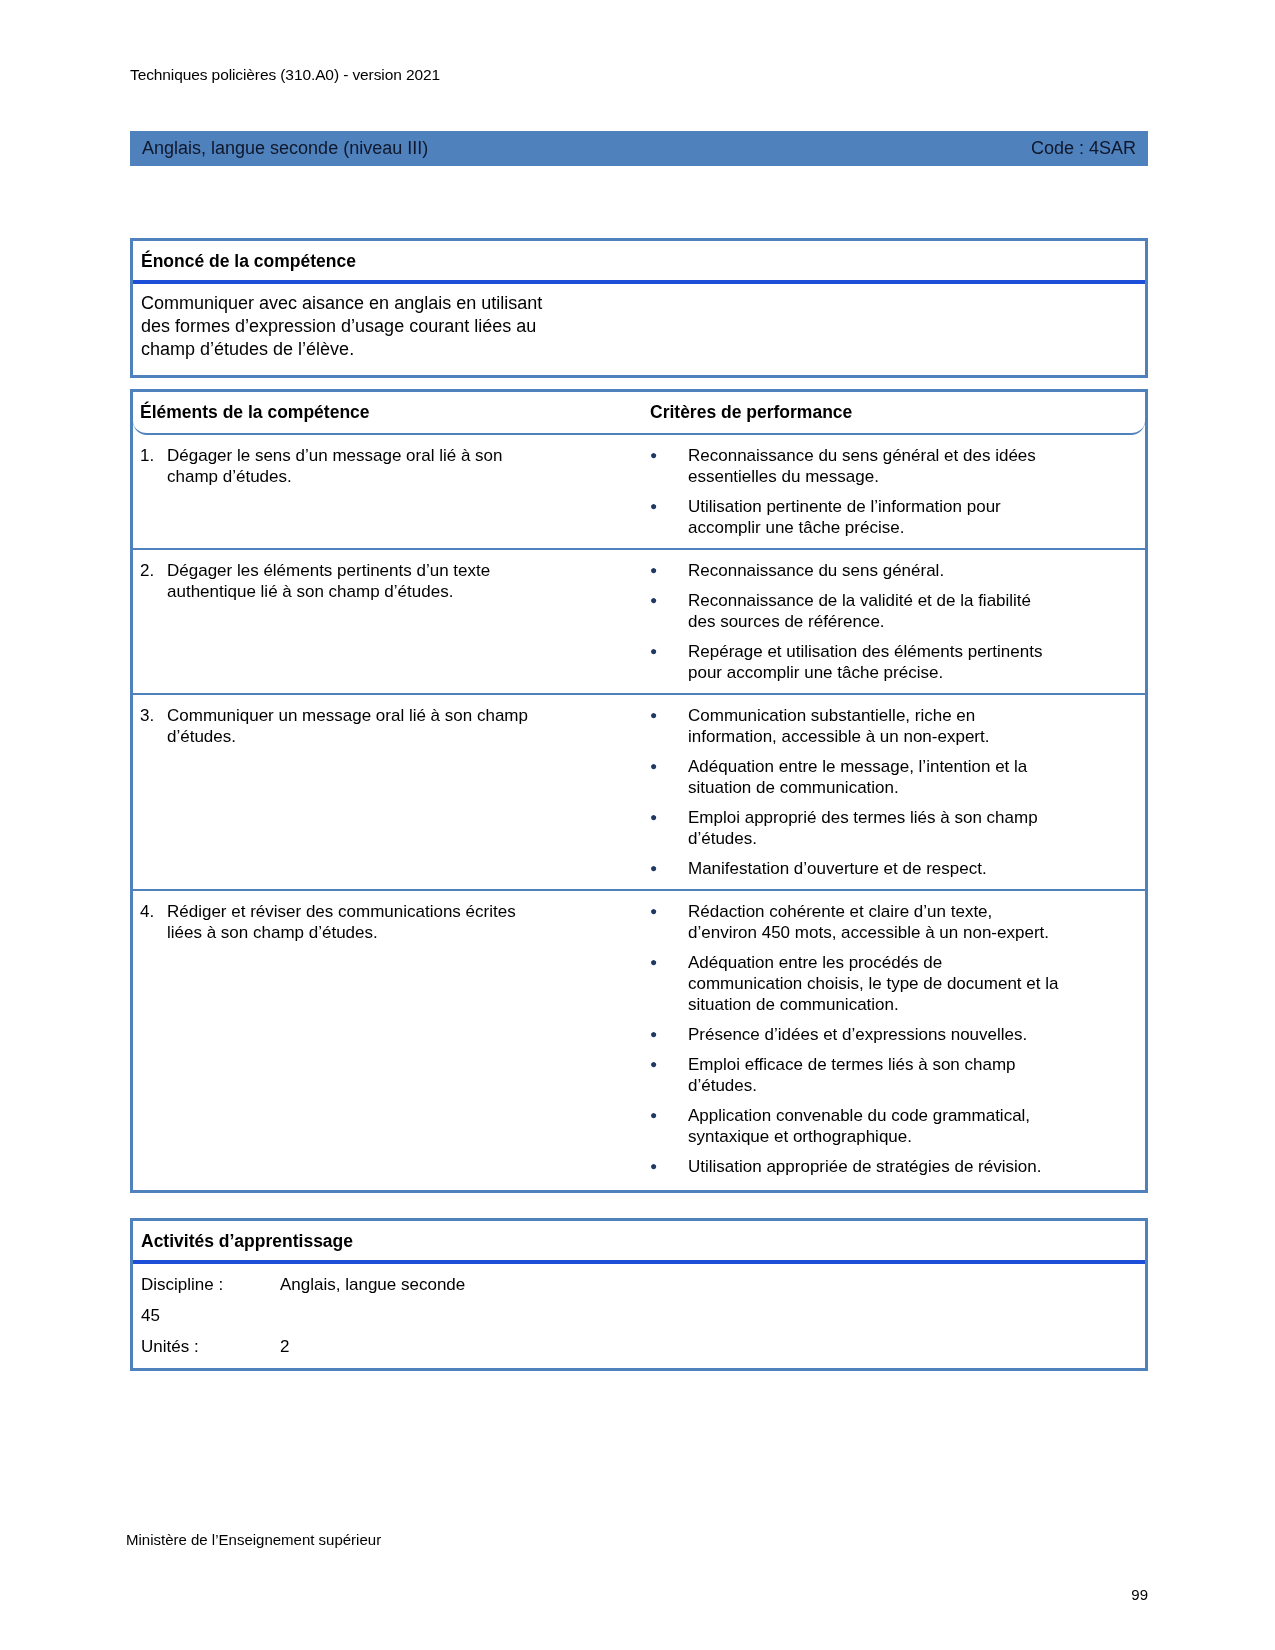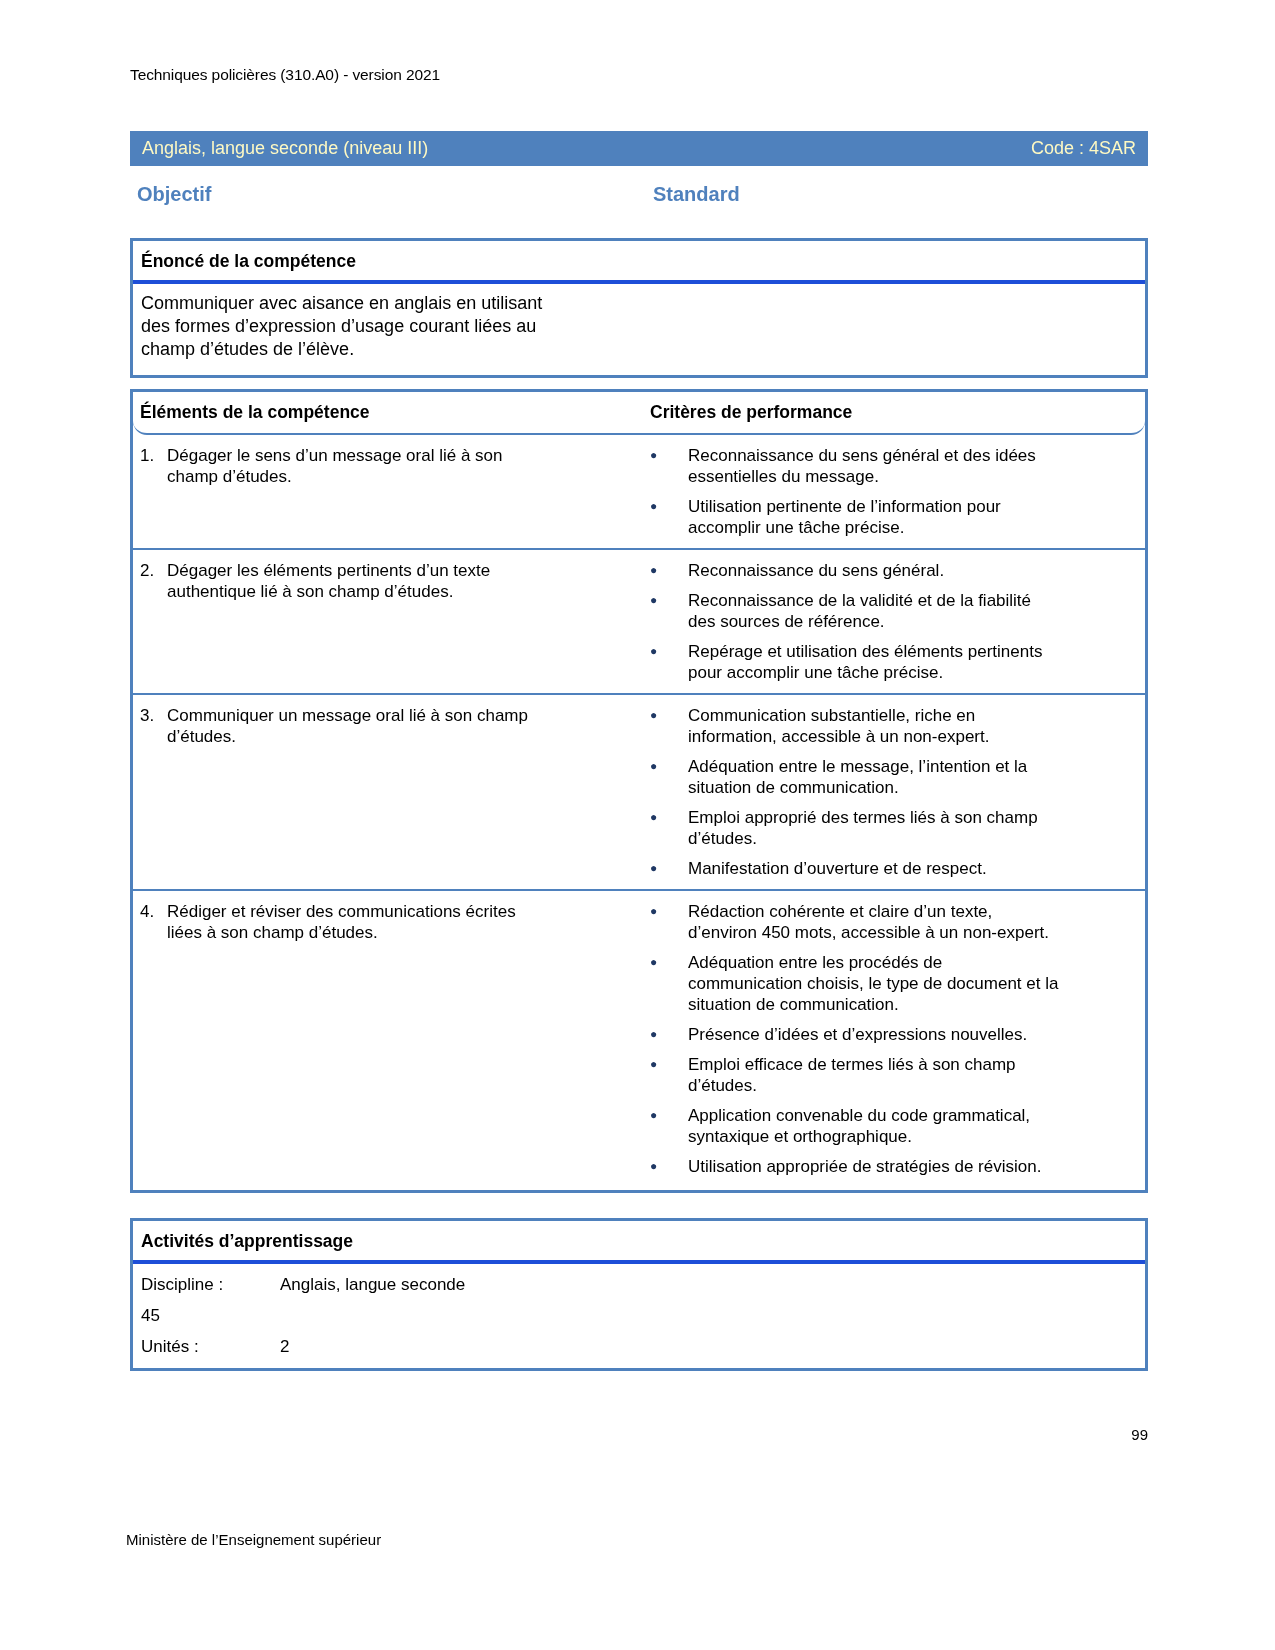--- a/index.html
+++ b/index.html
@@ -4,21 +4,21 @@
 <style>
   html,body{margin:0;padding:0;background:#ffffff;}
   .page{
     position:relative;width:1275px;height:1650px;background:#ffffff;
     font-family:"Liberation Sans","DejaVu Sans",sans-serif;color:#000;
     overflow:hidden;
   }
   .doc-header{position:absolute;left:130px;top:66px;font-size:15.5px;letter-spacing:-0.1px;}
   .banner{
     position:absolute;left:130px;top:131px;width:1018px;height:35px;
-    background:#4f81bd;color:#fef9c3;font-size:18px;
+    background:#4f81bd;color:#0f172a;font-size:18px;
     display:flex;justify-content:space-between;align-items:center;
     padding:0 12px;box-sizing:border-box;
   }
   .section-headings{position:absolute;left:130px;top:183px;width:1018px;height:30px;}
   .blue-heading{color:#4f81bd;font-weight:bold;font-size:20px;position:absolute;top:0;}
   .heading-left{left:7px;}
   .heading-right{left:523px;}
 
   .box{
     position:absolute;left:130px;width:1018px;
@@ -49,39 +49,35 @@
   .crit:last-child{margin-bottom:0;}
   .dot{width:38px;flex:none;color:#1f3864;font-size:12px;line-height:21px;}
 
   .box3{top:1218px;}
   .box3-body{padding:5px 8px 6px 8px;font-size:17px;}
   .act-line{display:flex;line-height:31px;}
   .act-label{flex:none;}
   .w139{min-width:139px;}
   .w272{min-width:272px;}
 
-  .page-number{position:absolute;top:1426px;right:127px;font-size:15px;margin-left:44px;}
+  .page-number{position:absolute;top:1586px;right:127px;font-size:15px;margin-left:44px;}
   .doc-footer{position:absolute;left:126px;top:1531px;font-size:15px;}
 </style>
 </head>
 <body>
 
 <div class="page">
 
   <div class="doc-header">Techniques policières (310.A0) - version 2021</div>
 
   <div class="banner">
     <span>Anglais, langue seconde (niveau III)</span>
     <span>Code : 4SAR</span>
   </div>
 
-  <div class="section-headings">
-    <span class="blue-heading heading-left">Objectif</span>
-    <span class="blue-heading heading-right">Standard</span>
-  </div>
 
   <div class="box box1">
     <div class="box-header">Énoncé de la compétence</div>
     <div class="box1-body">Communiquer avec aisance en anglais en utilisant
 des formes d’expression d’usage courant liées au
 champ d’études de l’élève.</div>
   </div>
 
   <div class="box box2">
     <div class="trow thead">

